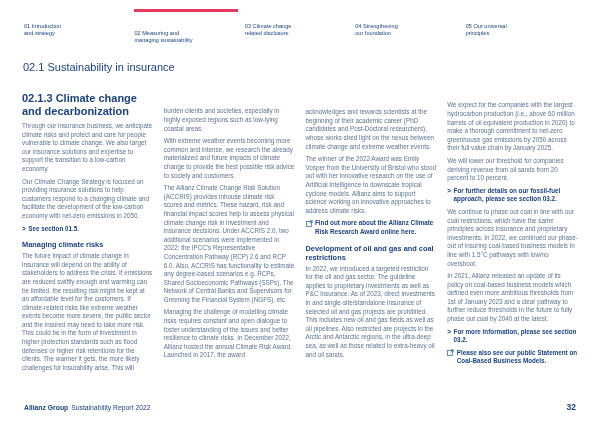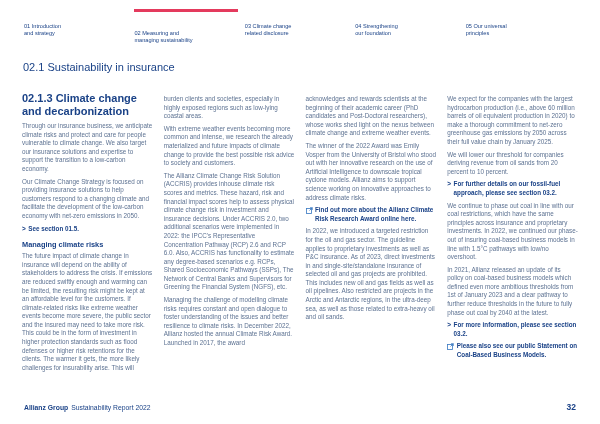--- a/index.html
+++ b/index.html
@@ -40,20 +40,21 @@
     font-size: 11px;
     color: #1a4287;
     font-weight: normal;
   }
   
   .content {
     display: flex;
     gap: 11px;
     padding: 0 22px;
     margin-top: 19px;
+    align-items: center;
   }
   .col { flex: 1; min-width: 0; }
   .col.shift { padding-top: 3px; }
   .article-title {
     margin: 0 0 5px 0;
     font-size: 11px;
     line-height: 12.5px;
     font-weight: bold;
     color: #1a4287;
   }
@@ -165,20 +166,21 @@
       <p class="body">The winner of the 2022 Award was Emily Vosper from the University of Bristol who stood out with her innovative research on the use of Artificial Intelligence to downscale tropical cyclone models. Allianz aims to support science working on innovative approaches to address climate risks.</p>
       <div class="link-row">
         <span class="ext-icon">
           <svg viewBox="0 0 10 10" xmlns="http://www.w3.org/2000/svg">
             <rect x="0.8" y="2.2" width="7" height="7" fill="none" stroke="#3f7dc4" stroke-width="1.2"></rect>
             <path d="M5 5 L9 1 M9 1 H5.8 M9 1 V4.2" fill="none" stroke="#3f7dc4" stroke-width="1.2"></path>
           </svg>
         </span>
         <span>Find out more about the Allianz Climate Risk Research Award online here.</span>
       </div>
+      <div class="subhead">Development of oil and gas and coal restrictions</div>
       <p class="body">In 2022, we introduced a targeted restriction for the oil and gas sector. The guideline applies to proprietary investments as well as P&amp;C insurance. As of 2023, direct investments in and single-site/standalone insurance of selected oil and gas projects are prohibited. This includes new oil and gas fields as well as oil pipelines. Also restricted are projects in the Arctic and Antarctic regions, in the ultra-deep sea, as well as those related to extra-heavy oil and oil sands.</p>
     </div>
 
     <div class="col shift">
       <p class="body">We expect for the companies with the largest hydrocarbon production (i.e., above 60 million barrels of oil equivalent production in 2020) to make a thorough commitment to net-zero greenhouse gas emissions by 2050 across their full value chain by January 2025.</p>
       <p class="body">We will lower our threshold for companies deriving revenue from oil sands from 20 percent to 10 percent.</p>
       <div class="link-row">
         <span class="chevron">&gt;</span>
         <span>For further details on our fossil-fuel approach, please see section 03.2.</span>
       </div>

